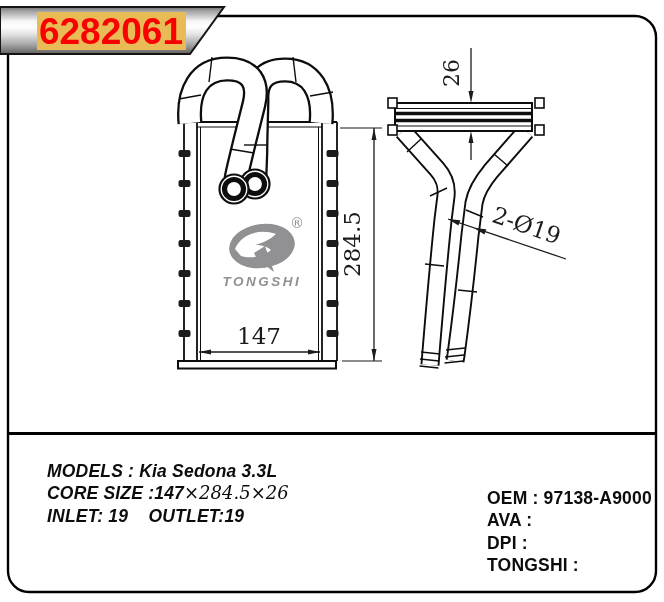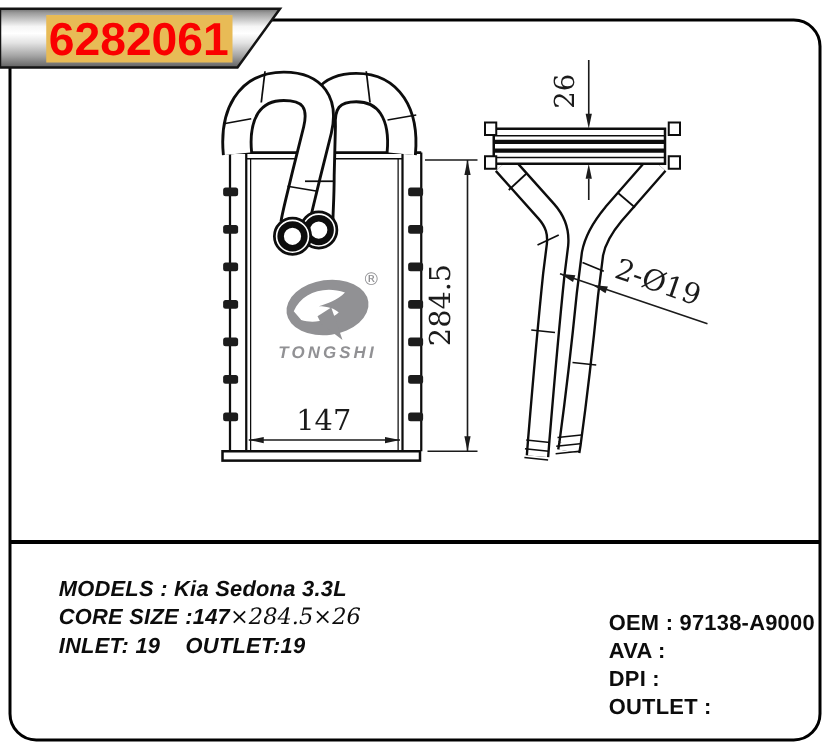--- a/index.html
+++ b/index.html
@@ -181,16 +181,16 @@
 <div class="spec-col spec-left">
   <div class="spec-row"><span class="seg-head">MODELS : Kia Sedona 3.3L</span><span class="seg-tail"></span></div>
   <div class="spec-row"><span class="seg-head">CORE SIZE :147</span><span class="seg-tail">×284.5×26</span></div>
   <div class="spec-row"><span class="seg-head">INLET: 19    OUTLET:19</span><span class="seg-tail"></span></div>
 </div>
 
 <div class="spec-col spec-right">
   <div class="spec-row"><span class="seg-head">OEM : 97138-A9000</span><span class="seg-tail"></span></div>
   <div class="spec-row"><span class="seg-head">AVA :</span><span class="seg-tail"></span></div>
   <div class="spec-row"><span class="seg-head">DPI :</span><span class="seg-tail"></span></div>
-  <div class="spec-row"><span class="seg-head">OUTLET :</span><span class="seg-tail"></span></div>
+  <div class="spec-row"><span class="seg-head">TONGSHI :</span><span class="seg-tail"></span></div>
 </div>
 
 </div>
 
 </body></html>

